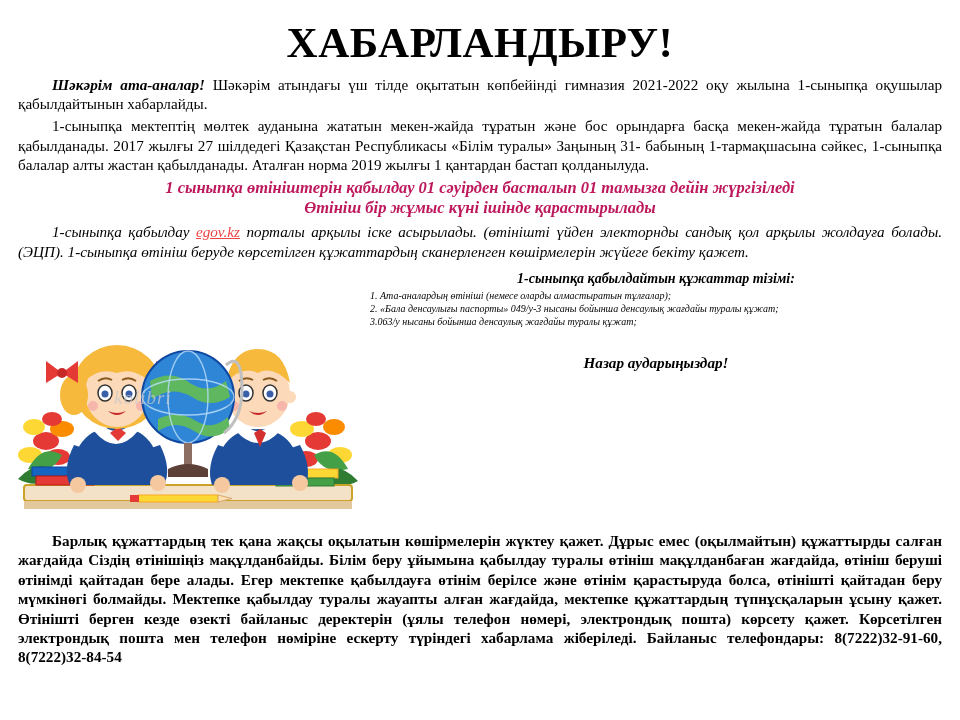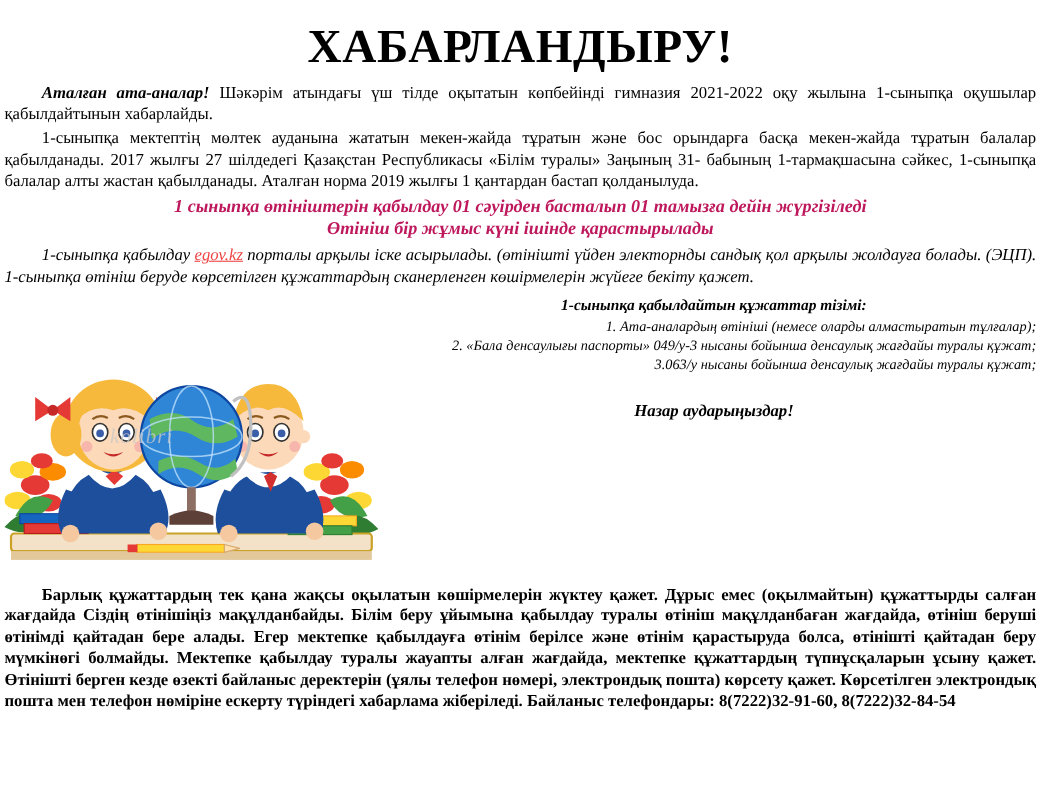--- a/index.html
+++ b/index.html
@@ -13,21 +13,21 @@
     font-family: "Liberation Serif", serif;
     color: #000000;
     overflow: hidden;
     position: relative;
   }
   .page {
     width: 960px;
     height: 608px;
     position: relative;
     box-sizing: border-box;
-    padding: 12px 18px 4px 4px;
+    padding: 12px 18px 4px 18px;
   }
   .doc-title {
     text-align: center;
     font-size: 43px;
     font-weight: bold;
     letter-spacing: 0.5px;
     line-height: 1.05;
     margin: 8px 0 10px 0;
     font-family: "Liberation Serif", serif;
   }
@@ -87,23 +87,23 @@
   }
   .list-title {
     text-align: center;
     font-style: italic;
     font-weight: bold;
     font-size: 14px;
     margin-bottom: 2px;
   }
   .list-item {
     font-style: italic;
-    font-size: 13px;
+    font-size: 10px;
     line-height: 1.3;
-    text-align: right;
+    text-align: left;
   }
   .attention {
     text-align: center;
     font-style: italic;
     font-weight: bold;
     font-size: 15.2px;
     margin-top: 26px;
   }
   .final-para {
     clear: both;
@@ -129,21 +129,21 @@
     pointer-events: none;
   }
 </style>
 </head>
 <body>
 
 <div class="page">
 
   <h1 class="doc-title">ХАБАРЛАНДЫРУ!</h1>
 
-  <p class="para"><span class="bold-italic">Аталған ата-аналар!</span><span> Шәкәрім атындағы үш тілде оқытатын көпбейінді гимназия 2021-2022 оқу жылына 1-сыныпқа  оқушылар қабылдайтынын хабарлайды.</span></p>
+  <p class="para"><span class="bold-italic">Шәкәрім ата-аналар!</span><span> Шәкәрім атындағы үш тілде оқытатын көпбейінді гимназия 2021-2022 оқу жылына 1-сыныпқа  оқушылар қабылдайтынын хабарлайды.</span></p>
 
   <p class="para">1-сыныпқа мектептің мөлтек ауданына жататын мекен-жайда тұратын және бос орындарға  басқа мекен-жайда тұратын балалар қабылданады.  2017 жылғы 27 шілдедегі Қазақстан Республикасы «Білім  туралы» Заңының 31- бабының 1-тармақшасына сәйкес, 1-сыныпқа  балалар  алты жастан қабылданады. Аталған норма 2019 жылғы 1 қантардан бастап қолданылуда.</p>
 
   <div class="red-block">
     <span class="line1">1 сыныпқа өтініштерін  қабылдау  01 сәуірден басталып 01 тамызға  дейін жүргізіледі</span>
     <span class="line2">Өтініш бір жұмыс күні  ішінде қарастырылады</span>
   </div>
 
   <p class="italic-para"><span>1-сыныпқа қабылдау </span><a class="link" href="#">egov.kz</a><span> порталы арқылы іске асырылады. (өтінішті үйден электорнды сандық қол арқылы жолдауға болады. (ЭЦП). 1-сыныпқа өтініш беруде көрсетілген құжаттардың сканерленген көшірмелерін жүйеге бекіту қажет.</span></p>
 

